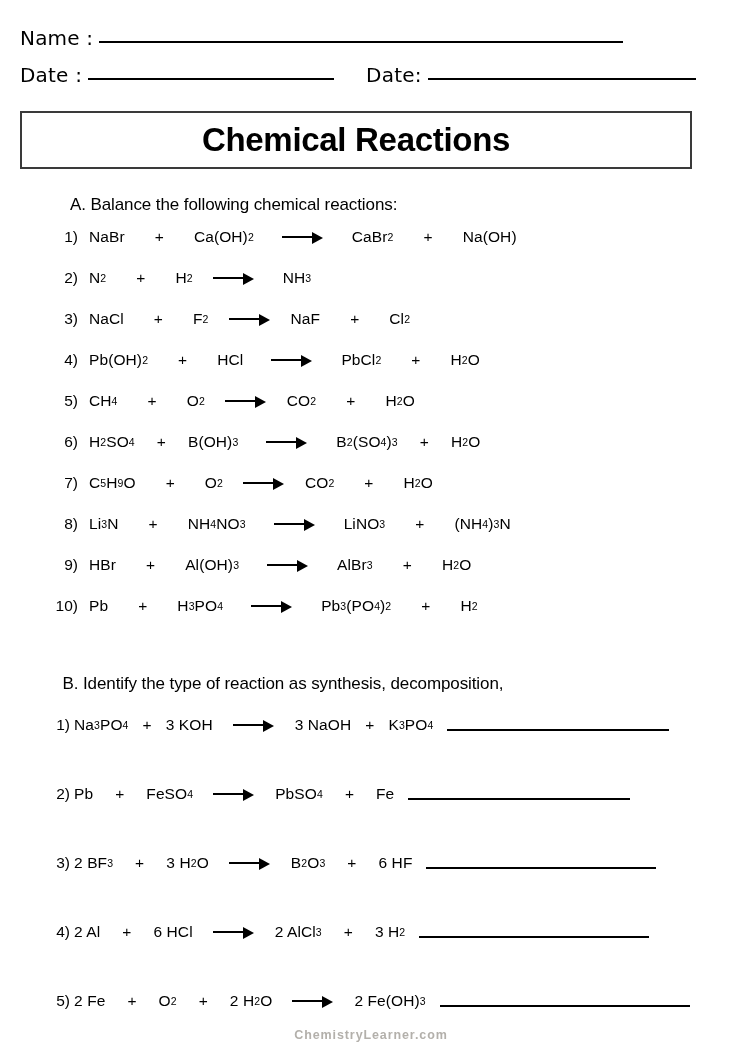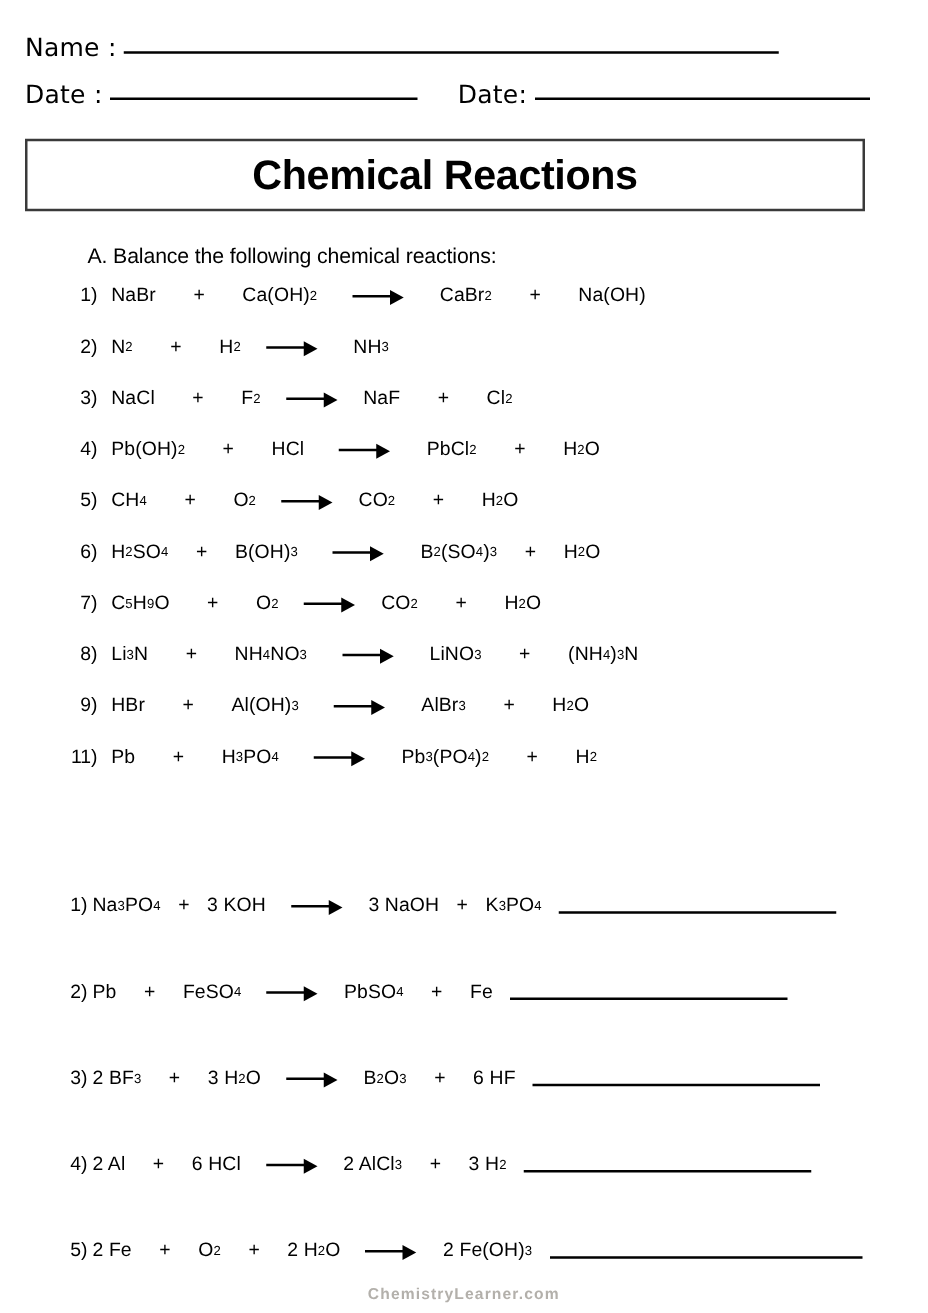--- a/index.html
+++ b/index.html
@@ -266,27 +266,28 @@
       <span class="eq-num">8)</span>
       <span class="eq-body">Li<sub>3</sub>N<span class="sp sp-l"></span>+<span class="sp sp-l"></span>NH<sub>4</sub>NO<sub>3</sub><span class="sp sp-m"></span><span class="arrow"></span><span class="sp sp-m"></span>LiNO<sub>3</sub><span class="sp sp-l"></span>+<span class="sp sp-l"></span>(NH<sub>4</sub>)<sub>3</sub>N</span>
     </div>
 
     <div class="eq-row">
       <span class="eq-num">9)</span>
       <span class="eq-body">HBr<span class="sp sp-l"></span>+<span class="sp sp-l"></span>Al(OH)<sub>3</sub><span class="sp sp-m"></span><span class="arrow"></span><span class="sp sp-m"></span>AlBr<sub>3</sub><span class="sp sp-l"></span>+<span class="sp sp-l"></span>H<sub>2</sub>O</span>
     </div>
 
     <div class="eq-row">
-      <span class="eq-num">11)</span>
+      <span class="eq-num">10)</span>
       <span class="eq-body">Pb<span class="sp sp-l"></span>+<span class="sp sp-l"></span>H<sub>3</sub>PO<sub>4</sub><span class="sp sp-m"></span><span class="arrow"></span><span class="sp sp-m"></span>Pb<sub>3</sub>(PO<sub>4</sub>)<sub>2</sub><span class="sp sp-l"></span>+<span class="sp sp-l"></span>H<sub>2</sub></span>
     </div>
 
   </div>
 
   <div class="section-prompt" id="prompt-b">
+    <span>B. Identify the type of reaction as synthesis, decomposition,</span>
   </div>
 
   <div class="eqlist-b">
 
     <div class="eqb-row">
       <span class="eqb-num">1)</span>
       <span class="eqb-body">Na<sub>3</sub>PO<sub>4</sub><span class="sp sp-s"></span>+<span class="sp sp-s"></span>3 KOH<span class="sp sp-s"></span><span class="arrow"></span><span class="sp sp-s"></span>3 NaOH<span class="sp sp-s"></span>+<span class="sp sp-s"></span>K<sub>3</sub>PO<sub>4</sub></span>
       <span class="answer-line" style="width:222px"></span>
     </div>
 

